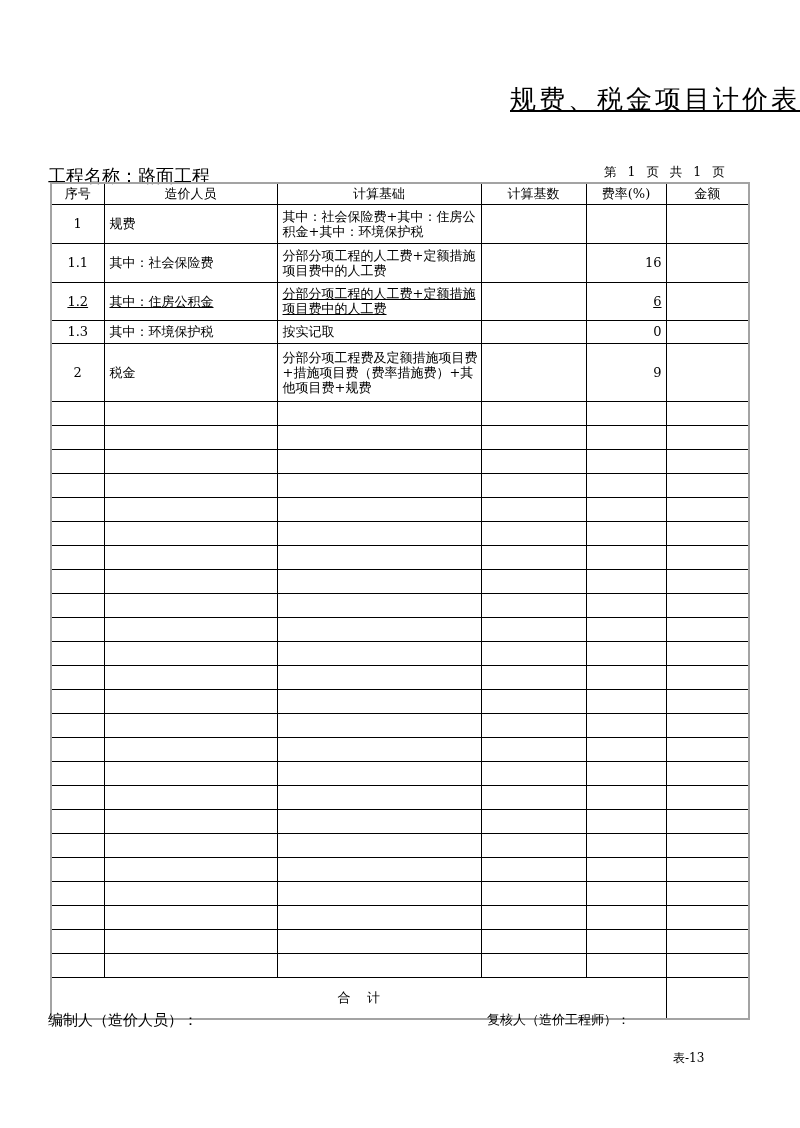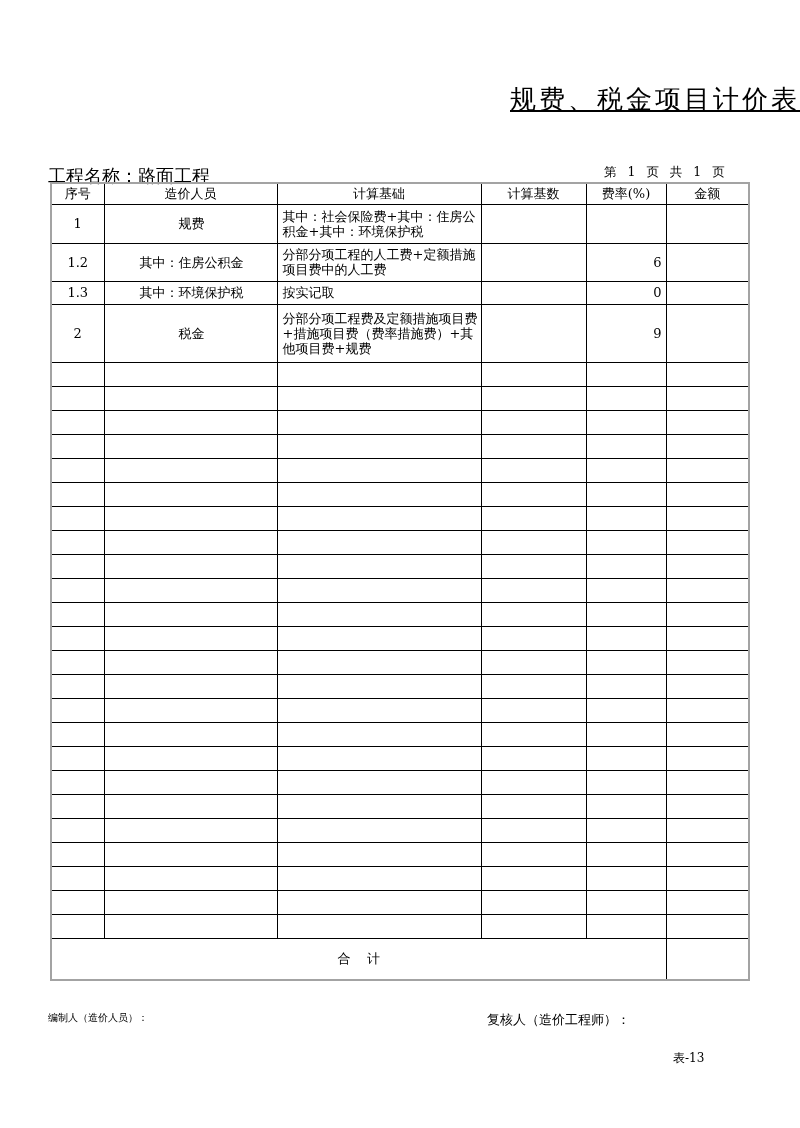--- a/index.html
+++ b/index.html
@@ -67,36 +67,36 @@
   .fee-table thead tr { height: 21px; }
   .fee-table th { text-align: center; }
   .col-seq   { width: 53px; }
   .col-name  { width: 173px; }
   .col-basis { width: 204px; }
   .col-base  { width: 105px; }
   .col-rate  { width: 80px; }
   .col-amt   { width: 83px; }
 
   td.c-seq   { text-align: center; }
-  td.c-name  { text-align: center; padding-left: 5px; }
+  td.c-name  { text-align: left; padding-left: 5px; }
   td.c-basis { text-align: left; padding-left: 5px; }
   td.c-rate  { text-align: right; padding-right: 4px; }
 
   tr.row-h39 { height: 39px; }
-  tr.row-h38 { height: 38px; }
+  tr.row-h38 { height: 38px; text-decoration: underline; }
   tr.row-h23 { height: 23px; }
   tr.row-h58 { height: 58px; }
   tr.empty-row { height: 24px; }
   tr.total-row { height: 42px; }
   td.total-cell { text-align: center; white-space: pre; }
 
   .preparer-label {
     position: absolute;
     left: 48px; top: 1011px;
-    font-size: 10px;
+    font-size: 15px;
   }
   .reviewer-label {
     position: absolute;
     left: 487px; top: 1011px;
     font-size: 13px;
   }
   .form-code {
     position: absolute;
     left: 673px; top: 1038px;
     font-size: 12px;
@@ -136,20 +136,28 @@
     </thead>
     <tbody>
       <tr class="row-h39">
         <td class="c-seq">1</td>
         <td class="c-name">规费</td>
         <td class="c-basis">其中：社会保险费+其中：住房公积金+其中：环境保护税</td>
         <td class="c-base"></td>
         <td class="c-rate"></td>
         <td class="c-amt"></td>
       </tr>
+      <tr class="row-h39">
+        <td class="c-seq">1.1</td>
+        <td class="c-name">其中：社会保险费</td>
+        <td class="c-basis">分部分项工程的人工费+定额措施项目费中的人工费</td>
+        <td class="c-base"></td>
+        <td class="c-rate">16</td>
+        <td class="c-amt"></td>
+      </tr>
       <tr class="row-h38">
         <td class="c-seq">1.2</td>
         <td class="c-name">其中：住房公积金</td>
         <td class="c-basis">分部分项工程的人工费+定额措施项目费中的人工费</td>
         <td class="c-base"></td>
         <td class="c-rate">6</td>
         <td class="c-amt"></td>
       </tr>
       <tr class="row-h23">
         <td class="c-seq">1.3</td>

